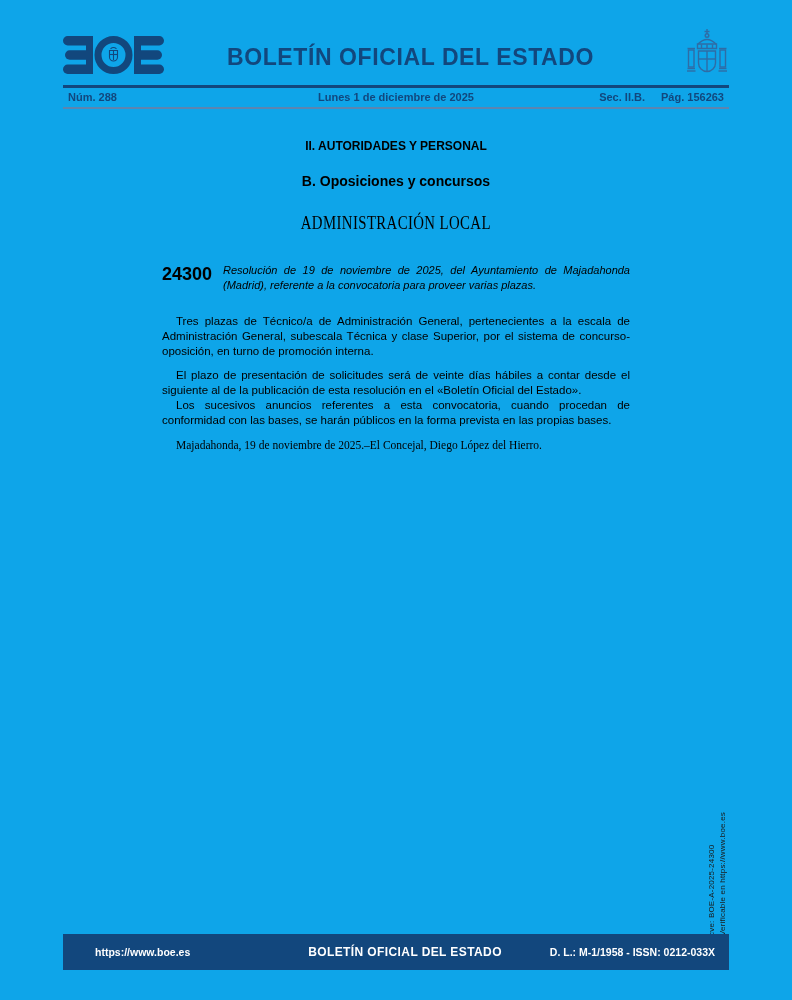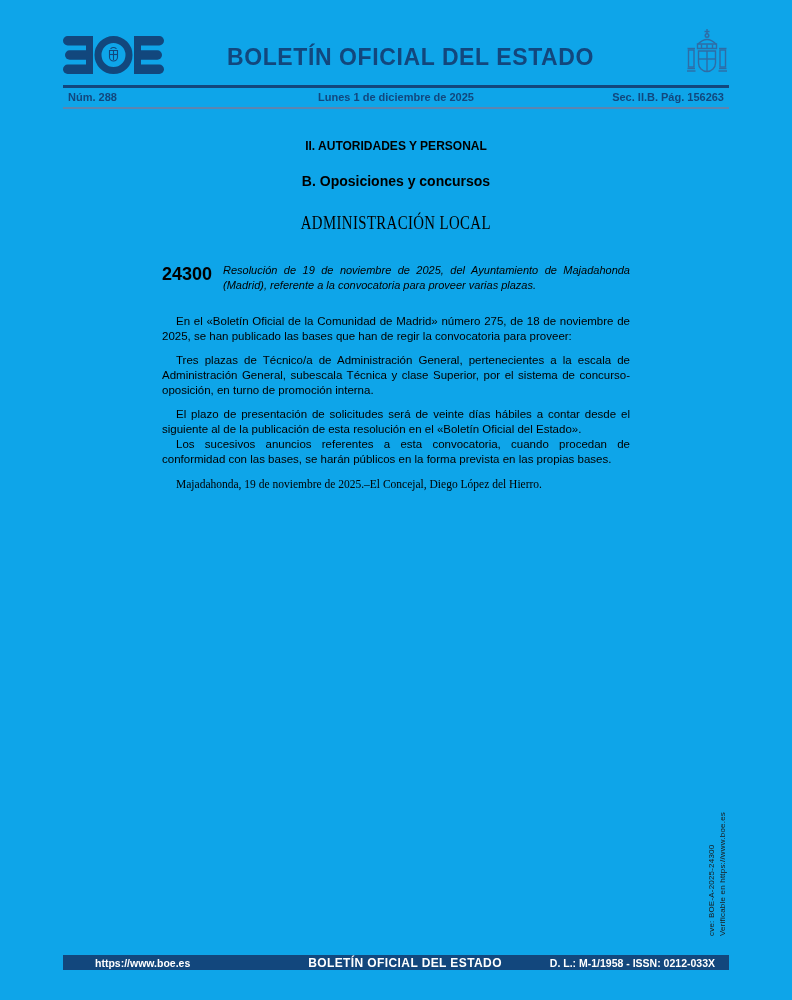--- a/index.html
+++ b/index.html
@@ -43,21 +43,21 @@
     border-bottom: 2px solid #5c85b0;
     display: flex;
     align-items: center;
     padding: 3px 5px 4px 5px;
     color: #12477d;
     font-size: 11px;
     font-weight: bold;
   }
   .band .issue { flex: 1; text-align: left; }
   .band .date { flex: 1.4; text-align: center; }
-  .band .right-group { flex: 1; display: flex; justify-content: flex-end; gap: 3px; }
+  .band .right-group { flex: 1; display: flex; justify-content: flex-end; gap: 16px; }
 
   
   .doc { width: 468px; margin: 30px auto 0 auto; }
   .h1 { text-align: center; font-size: 12px; font-weight: bold; }
   .h2 { text-align: center; font-size: 14px; font-weight: bold; margin-top: 20px; }
   .h3 { text-align: center; font-size: 18.5px; font-weight: normal; margin-top: 24px; white-space: nowrap; font-family: Liberation Serif, serif; }
   .h3 .condensed {
     display: inline-block;
     transform: scaleX(0.8);
     transform-origin: center;
@@ -90,21 +90,21 @@
     color: #1a1a1a;
     letter-spacing: 0.2px;
   }
 
   
   .footer-bar {
     position: absolute;
     left: 63px;
     right: 63px;
     bottom: 30px;
-    height: 15px;
+    height: 36px;
     background: #12477d;
     color: #fff;
     display: flex;
     align-items: center;
     font-weight: bold;
   }
   .footer-url { flex: 1; font-size: 10.5px; padding-left: 32px; color: #fff; text-decoration: none; }
   .footer-title { font-size: 12px; letter-spacing: 0.4px; white-space: nowrap; }
   .footer-legal { flex: 1; text-align: right; font-size: 10.5px; padding-right: 14px; }
 </style>
@@ -190,21 +190,20 @@
       <div class="h3">
         <span class="condensed">ADMINISTRACIÓN LOCAL</span>
       </div>
 
       <div class="item">
         <div class="item-number">24300</div>
         <div class="item-summary">Resolución de 19 de noviembre de 2025, del Ayuntamiento de Majadahonda (Madrid), referente a la convocatoria para proveer varias plazas.</div>
       </div>
 
       <div class="body-text">
-        <p>En el «Boletín Oficial de la Comunidad de Madrid» número 275, de 18 de noviembre de 2025, se han publicado las bases que han de regir la convocatoria para proveer:</p>
         <p class="no-gap">Tres plazas de Técnico/a de Administración General, pertenecientes a la escala de Administración General, subescala Técnica y clase Superior, por el sistema de concurso-oposición, en turno de promoción interna.</p>
         <p class="no-gap" style="margin-top:9px;">El plazo de presentación de solicitudes será de veinte días hábiles a contar desde el siguiente al de la publicación de esta resolución en el «Boletín Oficial del Estado».</p>
         <p class="no-gap">Los sucesivos anuncios referentes a esta convocatoria, cuando procedan de conformidad con las bases, se harán públicos en la forma prevista en las propias bases.</p>
         <p class="signature">Majadahonda, 19 de noviembre de 2025.–El Concejal, Diego López del Hierro.</p>
       </div>
     </div>
   </div>
 
   <div class="cve-block">
     <div>cve: BOE-A-2025-24300</div>

